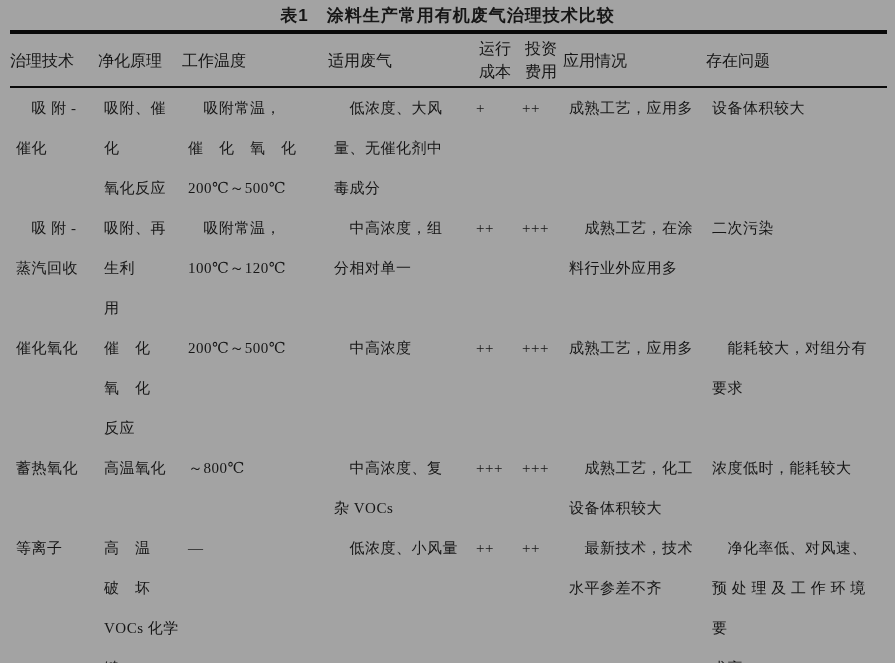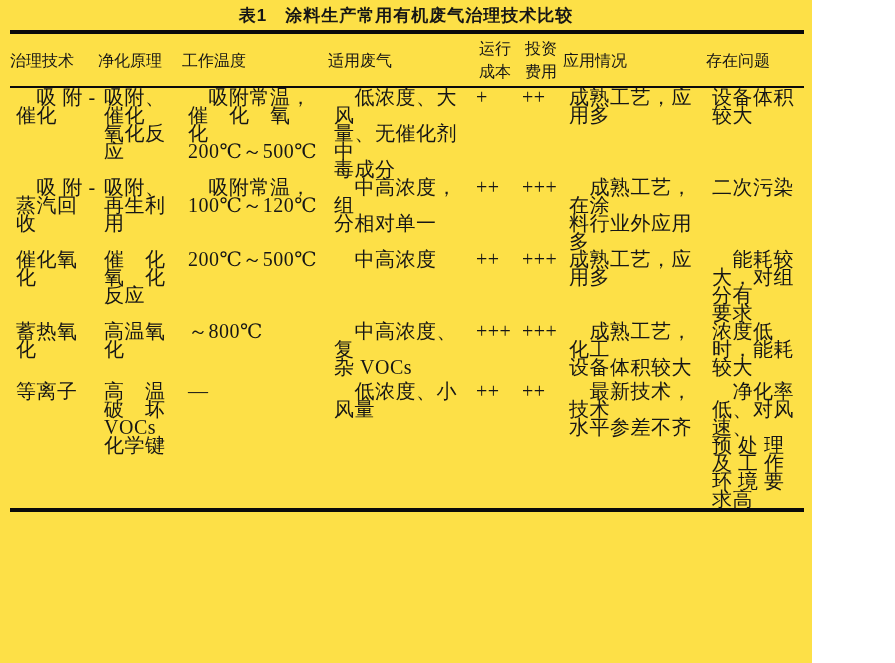--- a/index.html
+++ b/index.html
@@ -1,20 +1,20 @@
 <!DOCTYPE html>
 <html><head>
 <meta charset="utf-8">
 <style>
   html, body { margin: 0; padding: 0; background: #ffffff; }
   .page {
     position: relative;
-    width: 812px;
+    width: 895px;
     height: 663px;
-    background: #fde047;
+    background: #a3a3a3;
     overflow: hidden;
     font-family: "Liberation Serif", "DejaVu Serif", serif;
     color: #161616;
   }
   .table-title {
     padding-top: 4px;
     height: 24px;
     line-height: 24px;
     text-align: center;
     font-size: 17px;
@@ -40,22 +40,22 @@
     vertical-align: middle;
     text-align: left;
     white-space: pre-line;
     line-height: 23px;
     padding: 0;
     border-bottom: 2px solid #0a0a0a;
   }
   table.cmp th.h-left { text-align: left; padding-left: 9px; margin-top: 32px; }
   table.cmp td {
     vertical-align: top;
-    font-size: 20px;
-    line-height: 18px;
+    font-size: 15px;
+    line-height: 40px;
     white-space: pre-wrap;
     padding: 0 2px 0 6px;
     letter-spacing: 0.5px;
   }
   tr.r1 td { height: 88px; }
   tr.r2 td { height: 62px; }
   tr.r3 td { height: 62px; }
   tr.r4 td { height: 57px; }
   tr.r5 td { height: 60px; }
   tr.r6 td { height: 60px; }

